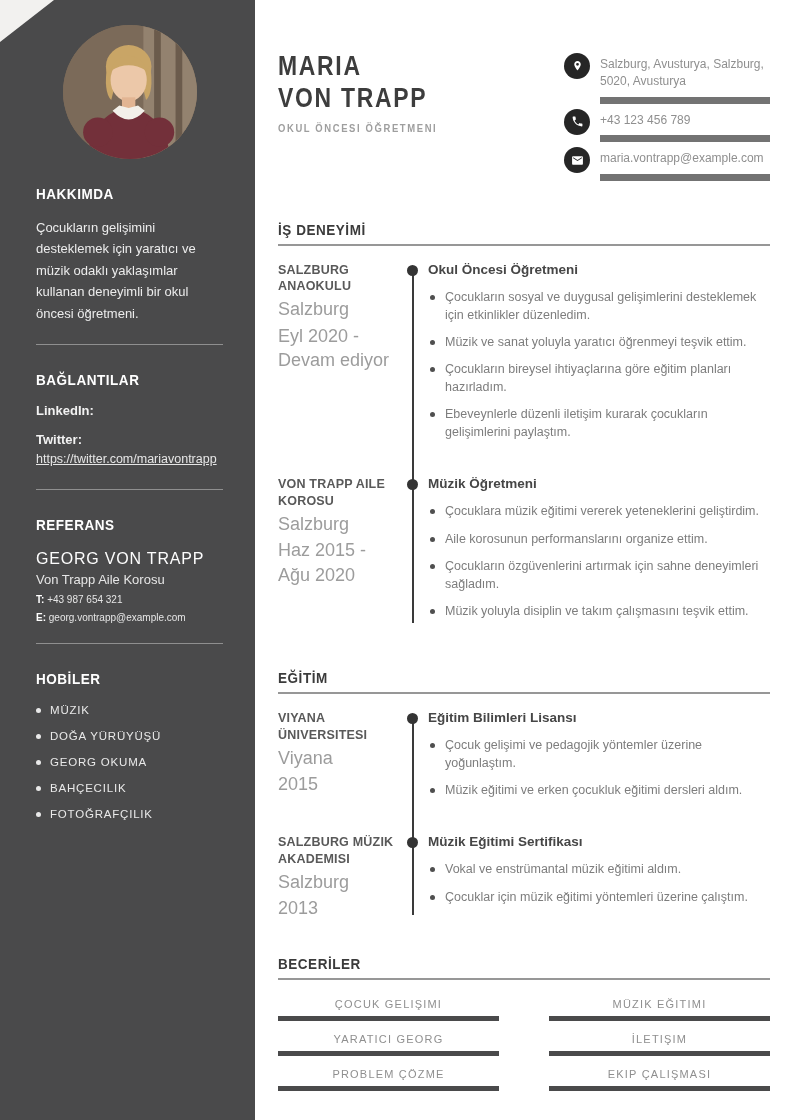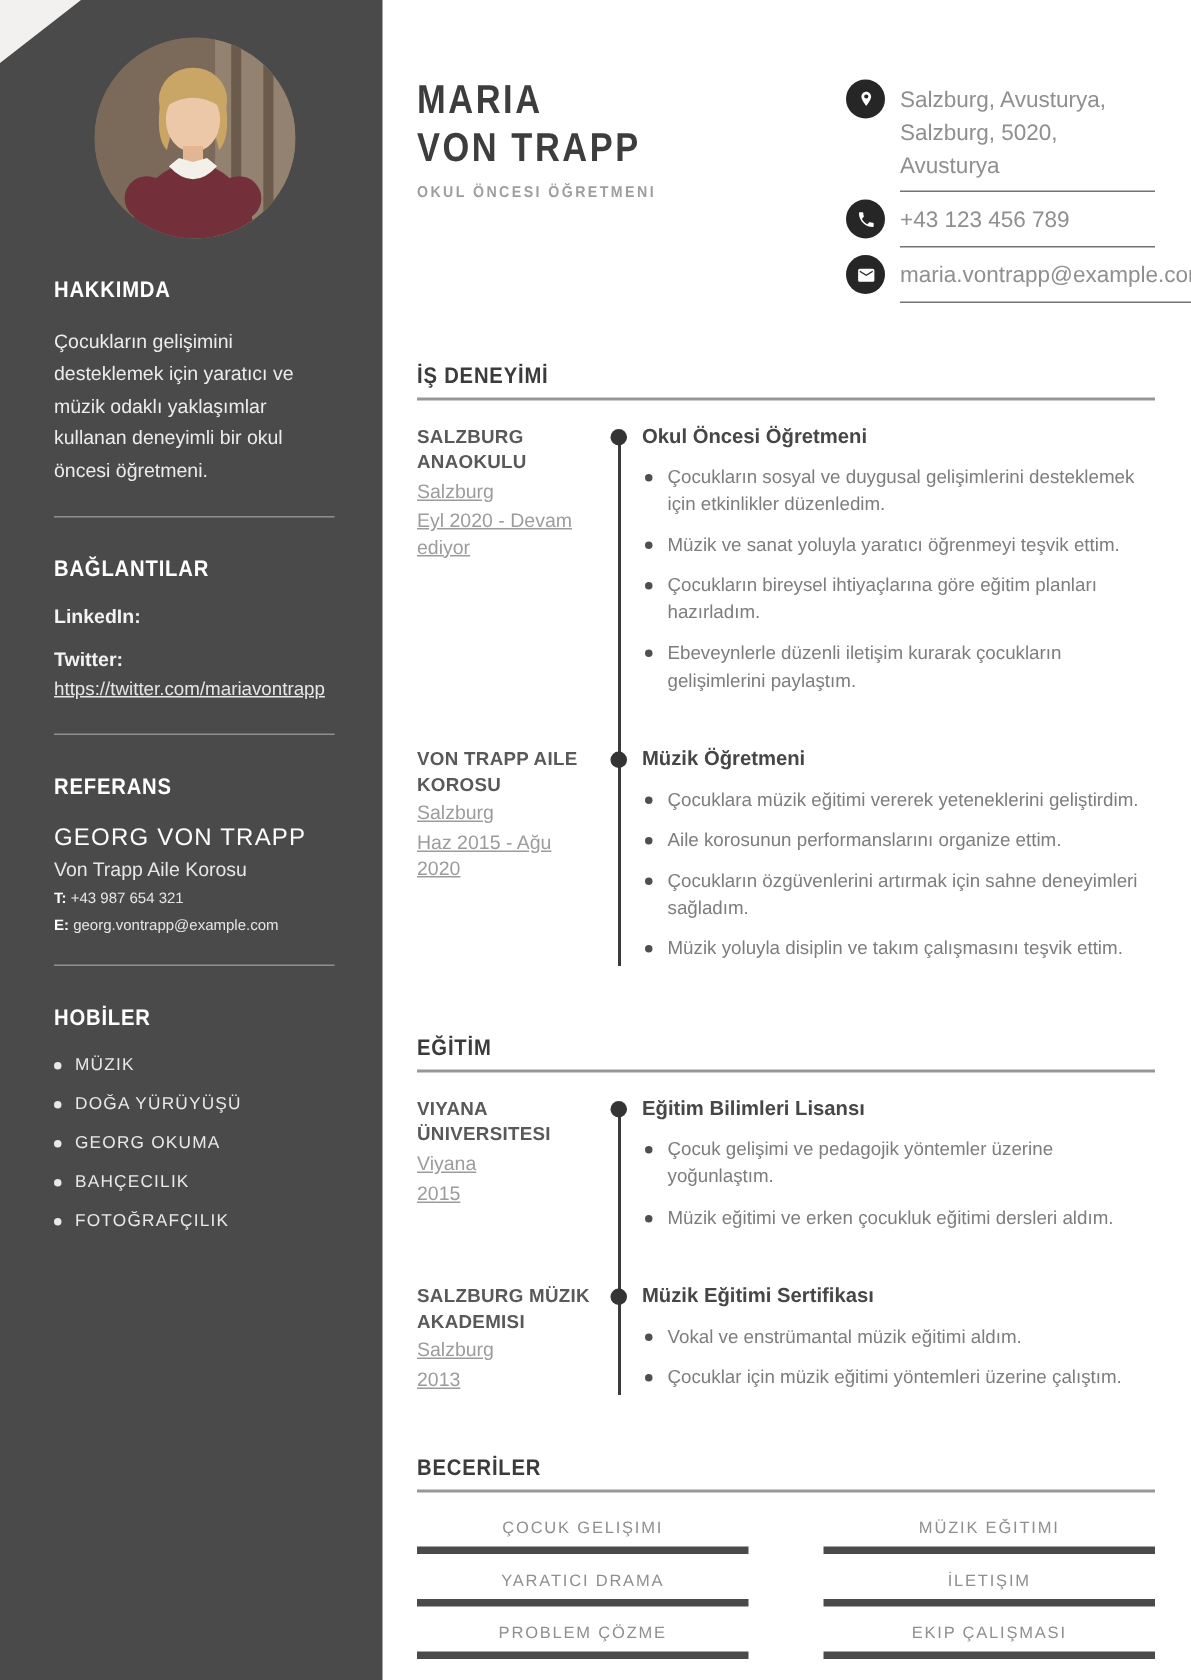--- a/index.html
+++ b/index.html
@@ -65,38 +65,38 @@
     letter-spacing:1.8px; transform:scaleX(.9); transform-origin:left; white-space:nowrap;
   }
   .contacts { width:206px; flex:0 0 206px; margin-top:2px; }
   .contact-row { display:flex; align-items:flex-start; }
   .contact-icon {
     width:26px; height:26px; flex:0 0 26px; border-radius:50%; background:#262626;
     display:flex; align-items:center; justify-content:center; margin-right:10px; margin-top:1px;
   }
   .contact-icon svg { width:13px; height:13px; fill:#ffffff; }
   .contact-text {
-    flex:1; font-size:15px; color:#8f8f8f; line-height:1.45;
-    padding:4px 0 6px; border-bottom:1px solid #737373;
+    flex:1; font-size:12px; color:#8f8f8f; line-height:1.45;
+    padding:4px 0 6px; border-bottom:7px solid #737373;
   }
   .contact-row + .contact-row { margin-top:4px; }
 
   .section { margin-top:40px; }
   .sec-h {
     font-size:15px; font-weight:bold; color:#3b3b3b; letter-spacing:.6px;
     display:inline-block; transform:scaleX(.9); transform-origin:left;
   }
   .sec-rule { border-bottom:2px solid #979797; margin-top:5px; }
 
   .entries { position:relative; margin-top:16px; }
   .tl-line { position:absolute; left:134px; top:9px; bottom:6px; width:2px; background:#3a3a3a; }
   .entry { display:grid; grid-template-columns:120px 30px 1fr; }
   .entry + .entry { margin-top:26px; }
   .org { font-size:12.5px; font-weight:bold; color:#595959; line-height:1.35; letter-spacing:.2px; }
-  .meta { font-size:13px; color:#9c9c9c; line-height:1.35; margin-top:2px;text-decoration:underline; }
+  .meta { font-size:18px; color:#9c9c9c; line-height:1.35; margin-top:2px; }
   .tl-cell { position:relative; }
   .tl-dot {
     position:absolute; left:9px; top:3px; width:11px; height:11px;
     border-radius:50%; background:#343434; z-index:2;
   }
   .role { font-size:13.5px; font-weight:bold; color:#464646; }
   .bullets { list-style:none; margin-top:11px; }
   .bullets li {
     position:relative; padding-left:17px; font-size:12.5px; color:#7d7d7d;
     line-height:1.45; margin-bottom:9px;
@@ -337,21 +337,21 @@
               <div class="meter-fill" style="width: 100%;"></div>
             </div>
         </div>
         <div>
           <div class="meter-label">MÜZIK EĞITIMI</div>
           <div class="meter-track">
               <div class="meter-fill" style="width: 100%;"></div>
             </div>
         </div>
         <div>
-          <div class="meter-label">YARATICI DRAMA</div>
+          <div class="meter-label">YARATICI GEORG</div>
           <div class="meter-track">
               <div class="meter-fill" style="width: 100%;"></div>
             </div>
         </div>
         <div>
           <div class="meter-label">İLETIŞIM</div>
           <div class="meter-track">
               <div class="meter-fill" style="width: 100%;"></div>
             </div>
         </div>

